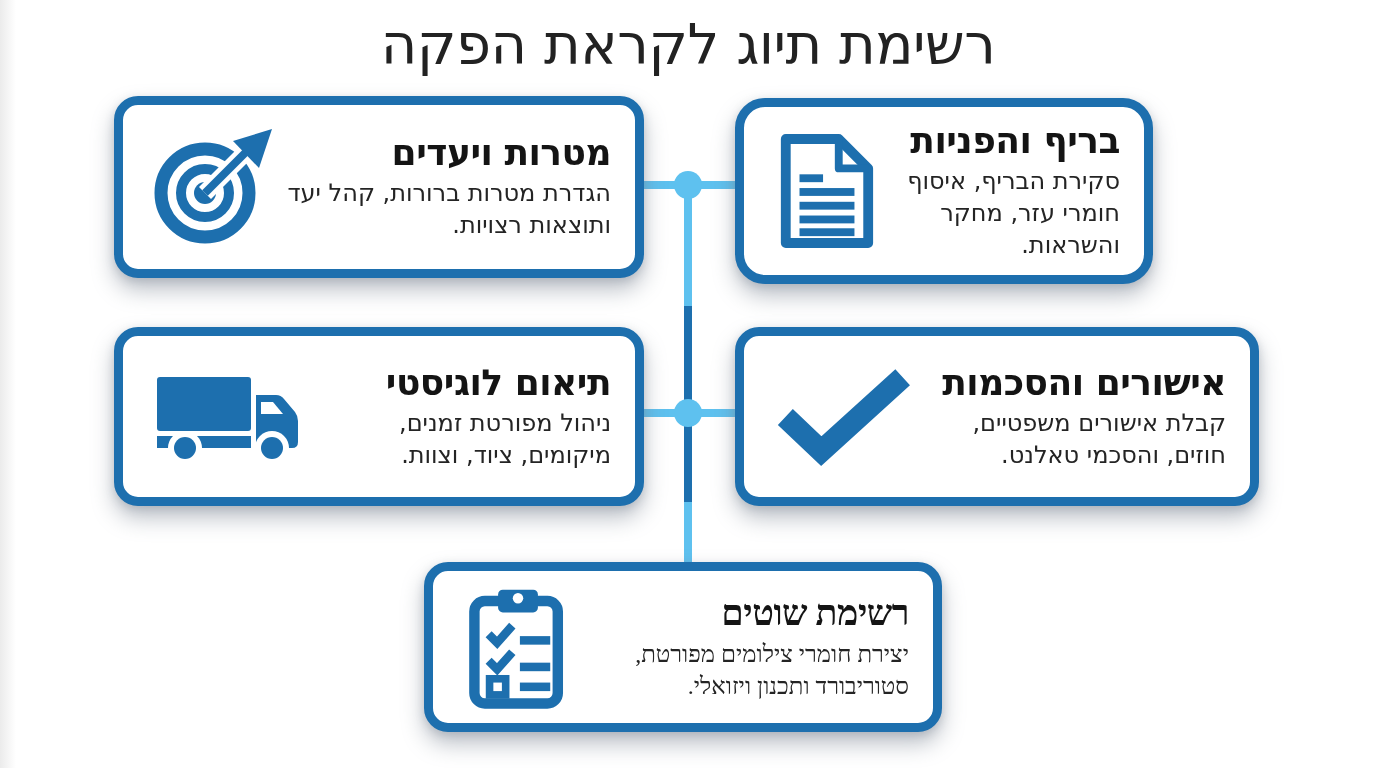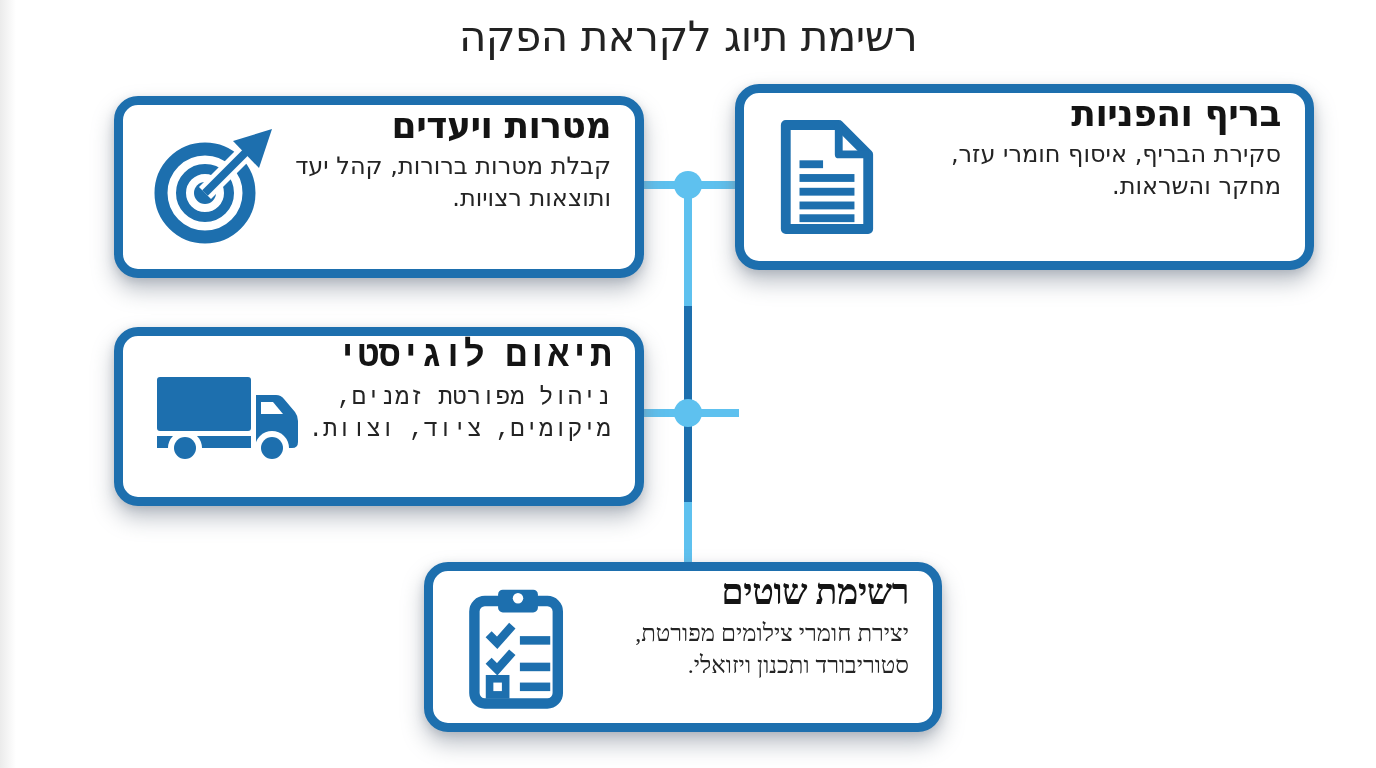--- a/index.html
+++ b/index.html
@@ -17,21 +17,21 @@
   .canvas{
     position:relative;
     width:1376px;height:768px;
     background:linear-gradient(90deg,#ebebeb 0px,#ffffff 16px);
   }
   .page-title{
     position:absolute;
     top:12px;left:0;width:100%;
     text-align:center;
     direction:rtl;
-    font-size:42px;
+    font-size:56px;
     font-weight:400;
     letter-spacing:-0.5px;
     color:#222222;
   }
   
   .conn{position:absolute;z-index:1;}
   .conn.h{height:8px;background:var(--accent);}
   .conn.v{width:8px;}
   .conn.light{background:var(--accent);}
   .conn.dark{background:var(--primary);}
@@ -42,20 +42,21 @@
   }
   
   .card{
     position:absolute;z-index:2;
     background:var(--card-bg);
     border:9px solid var(--primary);
     border-radius:24px;
     box-shadow:0 12px 22px rgba(118,128,142,.48), 0 3px 8px rgba(118,128,142,.28);
     display:flex;
     direction:rtl;
+    align-items:center;
     justify-content:space-between;
     padding:0 24px 0 30px;
   }
   .card-text{
     text-align:right;
     direction:rtl;
   }
   .card-title{
     font-size:36px;
     font-weight:700;
@@ -86,71 +87,82 @@
   <div class="conn h light" style="left:640px;top:409px;width:99px;"></div>
   <div class="conn v light" style="left:684px;top:185px;height:121px;"></div>
   <div class="conn v dark" style="left:684px;top:306px;height:196px;"></div>
   <div class="conn v light" style="left:684px;top:502px;height:64px;"></div>
   <div class="junction" style="left:674px;top:171px;"></div>
   <div class="junction" style="left:674px;top:399px;"></div>
 
   <div class="card" style="left:114px;top:96px;width:530px;height:182px;">
     <div class="card-text">
       <div class="card-title">מטרות ויעדים</div>
-      <div class="card-desc">קבלת מטרות ברורות, קהל יעד ותוצאות רצויות.</div>
+      <div class="card-desc">הגדרת מטרות ברורות, קהל יעד ותוצאות רצויות.</div>
     </div>
     <div class="card-icon">
       <svg width="124" height="120" viewBox="0 0 124 120">
         <circle cx="52" cy="66" r="44" class="sP" style="fill:none" stroke-width="13"></circle>
         <circle cx="52" cy="66" r="24" class="sP" style="fill:none" stroke-width="10"></circle>
         <circle cx="52" cy="66" r="11" class="fP"></circle>
         <line x1="52" y1="66" x2="101" y2="17" style="stroke:#fff" stroke-width="17"></line>
         <line x1="52" y1="66" x2="97" y2="21" class="sP" stroke-width="8"></line>
         <polygon points="80,14 119,2 106,41" class="fP"></polygon>
       </svg>
     </div>
   </div>
 
-  <div class="card" style="left:735px;top:84px;width:579px;height:186px;">
+  <div class="card" style="left:735px;top:98px;width:418px;height:186px;border-radius:30px;">
     <div class="card-text">
       <div class="card-title">בריף והפניות</div>
       <div class="card-desc">סקירת הבריף, איסוף חומרי עזר, מחקר והשראות.</div>
     </div>
     <div class="card-icon">
       <svg width="104" height="120" viewBox="0 0 106 122">
         <path d="M12 8 H66 L96 38 V114 H12 Z" style="fill:#fff" class="sP" stroke-width="10" stroke-linejoin="round"></path>
         <path d="M66 8 V38 H96" style="fill:none" class="sP" stroke-width="8" stroke-linejoin="round"></path>
         <rect x="26" y="44" width="24" height="8" class="fP"></rect>
         <rect x="26" y="58" width="56" height="8" class="fP"></rect>
         <rect x="26" y="72" width="56" height="8" class="fP"></rect>
         <rect x="26" y="86" width="56" height="8" class="fP"></rect>
         <rect x="26" y="99" width="56" height="8" class="fP"></rect>
       </svg>
     </div>
   </div>
 
-  <div class="card" style="left:114px;top:327px;width:530px;height:179px;font-family:Liberation Mono, monospace;">
+  <div class="card" style="left:114px;top:327px;width:530px;height:179px;">
     <div class="card-text">
       <div class="card-title">תיאום לוגיסטי</div>
       <div class="card-desc">ניהול מפורטת זמנים, מיקומים, ציוד, וצוות.</div>
     </div>
     <div class="card-icon">
       <svg width="148" height="104" viewBox="0 0 148 104">
         <rect x="4" y="12" width="94" height="54" rx="3" class="fP"></rect>
         <rect x="4" y="71" width="94" height="12" class="fP"></rect>
         <path d="M103 30 h20 q5 0 8 4 l11 13 q3 4 3 9 v21 q0 6 -6 6 h-36 z" class="fP"></path>
         <circle cx="32" cy="83" r="17" style="fill:#fff"></circle>
         <circle cx="32" cy="83" r="11" class="fP"></circle>
         <circle cx="119" cy="83" r="17" style="fill:#fff"></circle>
         <circle cx="119" cy="83" r="11" class="fP"></circle>
         <path d="M108 37 h12 l10 12 h-22 z" style="fill:#fff"></path>
       </svg>
     </div>
   </div>
 
+  <div class="card" style="left:735px;top:327px;width:524px;height:179px;">
+    <div class="card-text">
+      <div class="card-title">אישורים והסכמות</div>
+      <div class="card-desc">קבלת אישורים משפטיים, חוזים, והסכמי טאלנט.</div>
+    </div>
+    <div class="card-icon">
+      <svg width="140" height="100" viewBox="0 0 148 104">
+        <path d="M12 52 L50 88 L136 10" style="fill:none" class="sP" stroke-width="23"></path>
+      </svg>
+    </div>
+  </div>
 
   <div class="card" style="left:424px;top:562px;width:518px;height:170px;font-family:Liberation Serif, serif;">
     <div class="card-text">
       <div class="card-title">רשימת שוטים</div>
       <div class="card-desc">יצירת חומרי צילומים מפורטת, סטוריבורד ותכנון ויזואלי.</div>
     </div>
     <div class="card-icon">
       <svg width="110" height="127" viewBox="0 0 116 134">
         <rect x="12" y="18" width="88" height="108" rx="11" style="fill:#fff" class="sP" stroke-width="11"></rect>
         <rect x="37" y="6" width="42" height="24" rx="5" class="fP"></rect>

